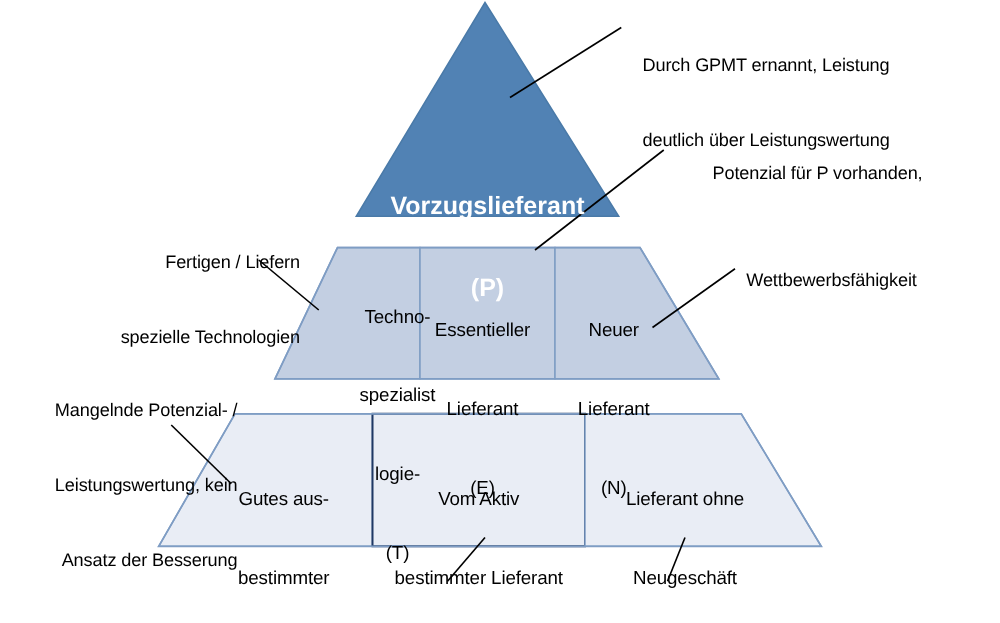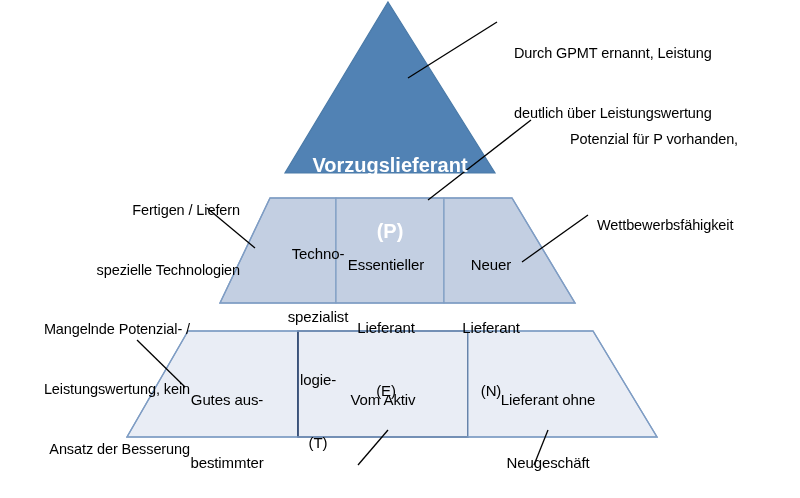--- a/index.html
+++ b/index.html
@@ -107,20 +107,21 @@
   </div>
 
   <div class="tier-label" style="left:148px; top:347px; width:158px;">
     <div>Gutes aus-</div>
     <div>bestimmter</div>
     
   </div>
 
   <div class="tier-label" style="left:299px; top:347px; width:168px;">
     <div>Vom Aktiv</div>
+    <div>bestimmter Lieferant</div>
     
   </div>
 
   <div class="tier-label" style="left:470px; top:347px; width:156px;">
     <div>Lieferant ohne</div>
     <div>Neugeschäft</div>
     
   </div>
 
   <div class="ann ann-l" style="left:514px; top:3px;">

